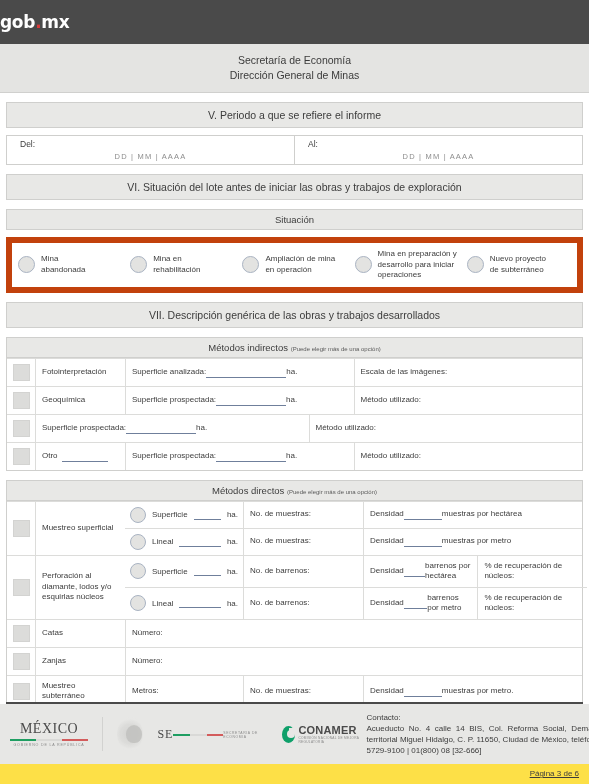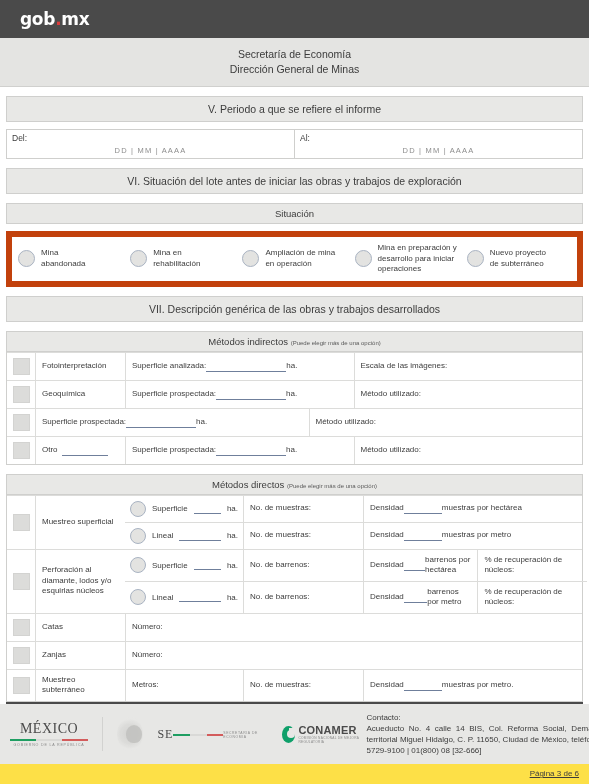--- a/index.html
+++ b/index.html
@@ -7,22 +7,22 @@
     width:589px;height:784px;
     background:#ffffff;
     font-family:"Liberation Sans","DejaVu Sans",sans-serif;
     color:#2b2b2b;
     overflow:hidden;
   }
   .page{position:relative;width:589px;height:784px;box-sizing:border-box;}
 
   
   .gobbar{
-    height:38px;background:#4a4a4a;display:flex;align-items:center;
-    padding-left:20px;box-sizing:border-box;
+    height:44px;background:#4a4a4a;display:flex;align-items:center;
+    padding-left:0;box-sizing:border-box;
   }
   .gob-logo{
     color:#ffffff;font-size:17px;font-weight:bold;letter-spacing:-0.3px;
     font-family:"DejaVu Sans",sans-serif;
   }
   .gob-logo .dot{color:#d93b3b;}
 
   .subheader{
     background:#e4e4e2;height:48px;display:flex;flex-direction:column;
     align-items:center;justify-content:center;border-bottom:1px solid #d0d0ce;
@@ -37,21 +37,21 @@
 
   
   .period{
     display:flex;margin:7px 6px 0 6px;border:1px solid #cfcfcd;box-sizing:border-box;
     background:#fff;
   }
   .period-cell{
     flex:1;position:relative;height:28px;box-sizing:border-box;
   }
   .period-cell + .period-cell{border-left:1px solid #cfcfcd;}
-  .period-lab{position:absolute;left:5px;top:3px;font-size:8.5px;color:#3c3c3c;}
+  .period-lab{position:absolute;left:13px;top:3px;font-size:8.5px;color:#3c3c3c;}
   .period-fmt{
     position:absolute;left:0;right:0;bottom:3px;text-align:center;
     font-size:7.5px;color:#8d8d8d;letter-spacing:1.2px;
   }
 
   
   .sit-box{
     margin:7px 6px 0 6px;border:6px solid #c2410c;background:#fff;
     display:flex;align-items:center;padding:6px 2px;box-sizing:border-box;
     min-height:44px;

